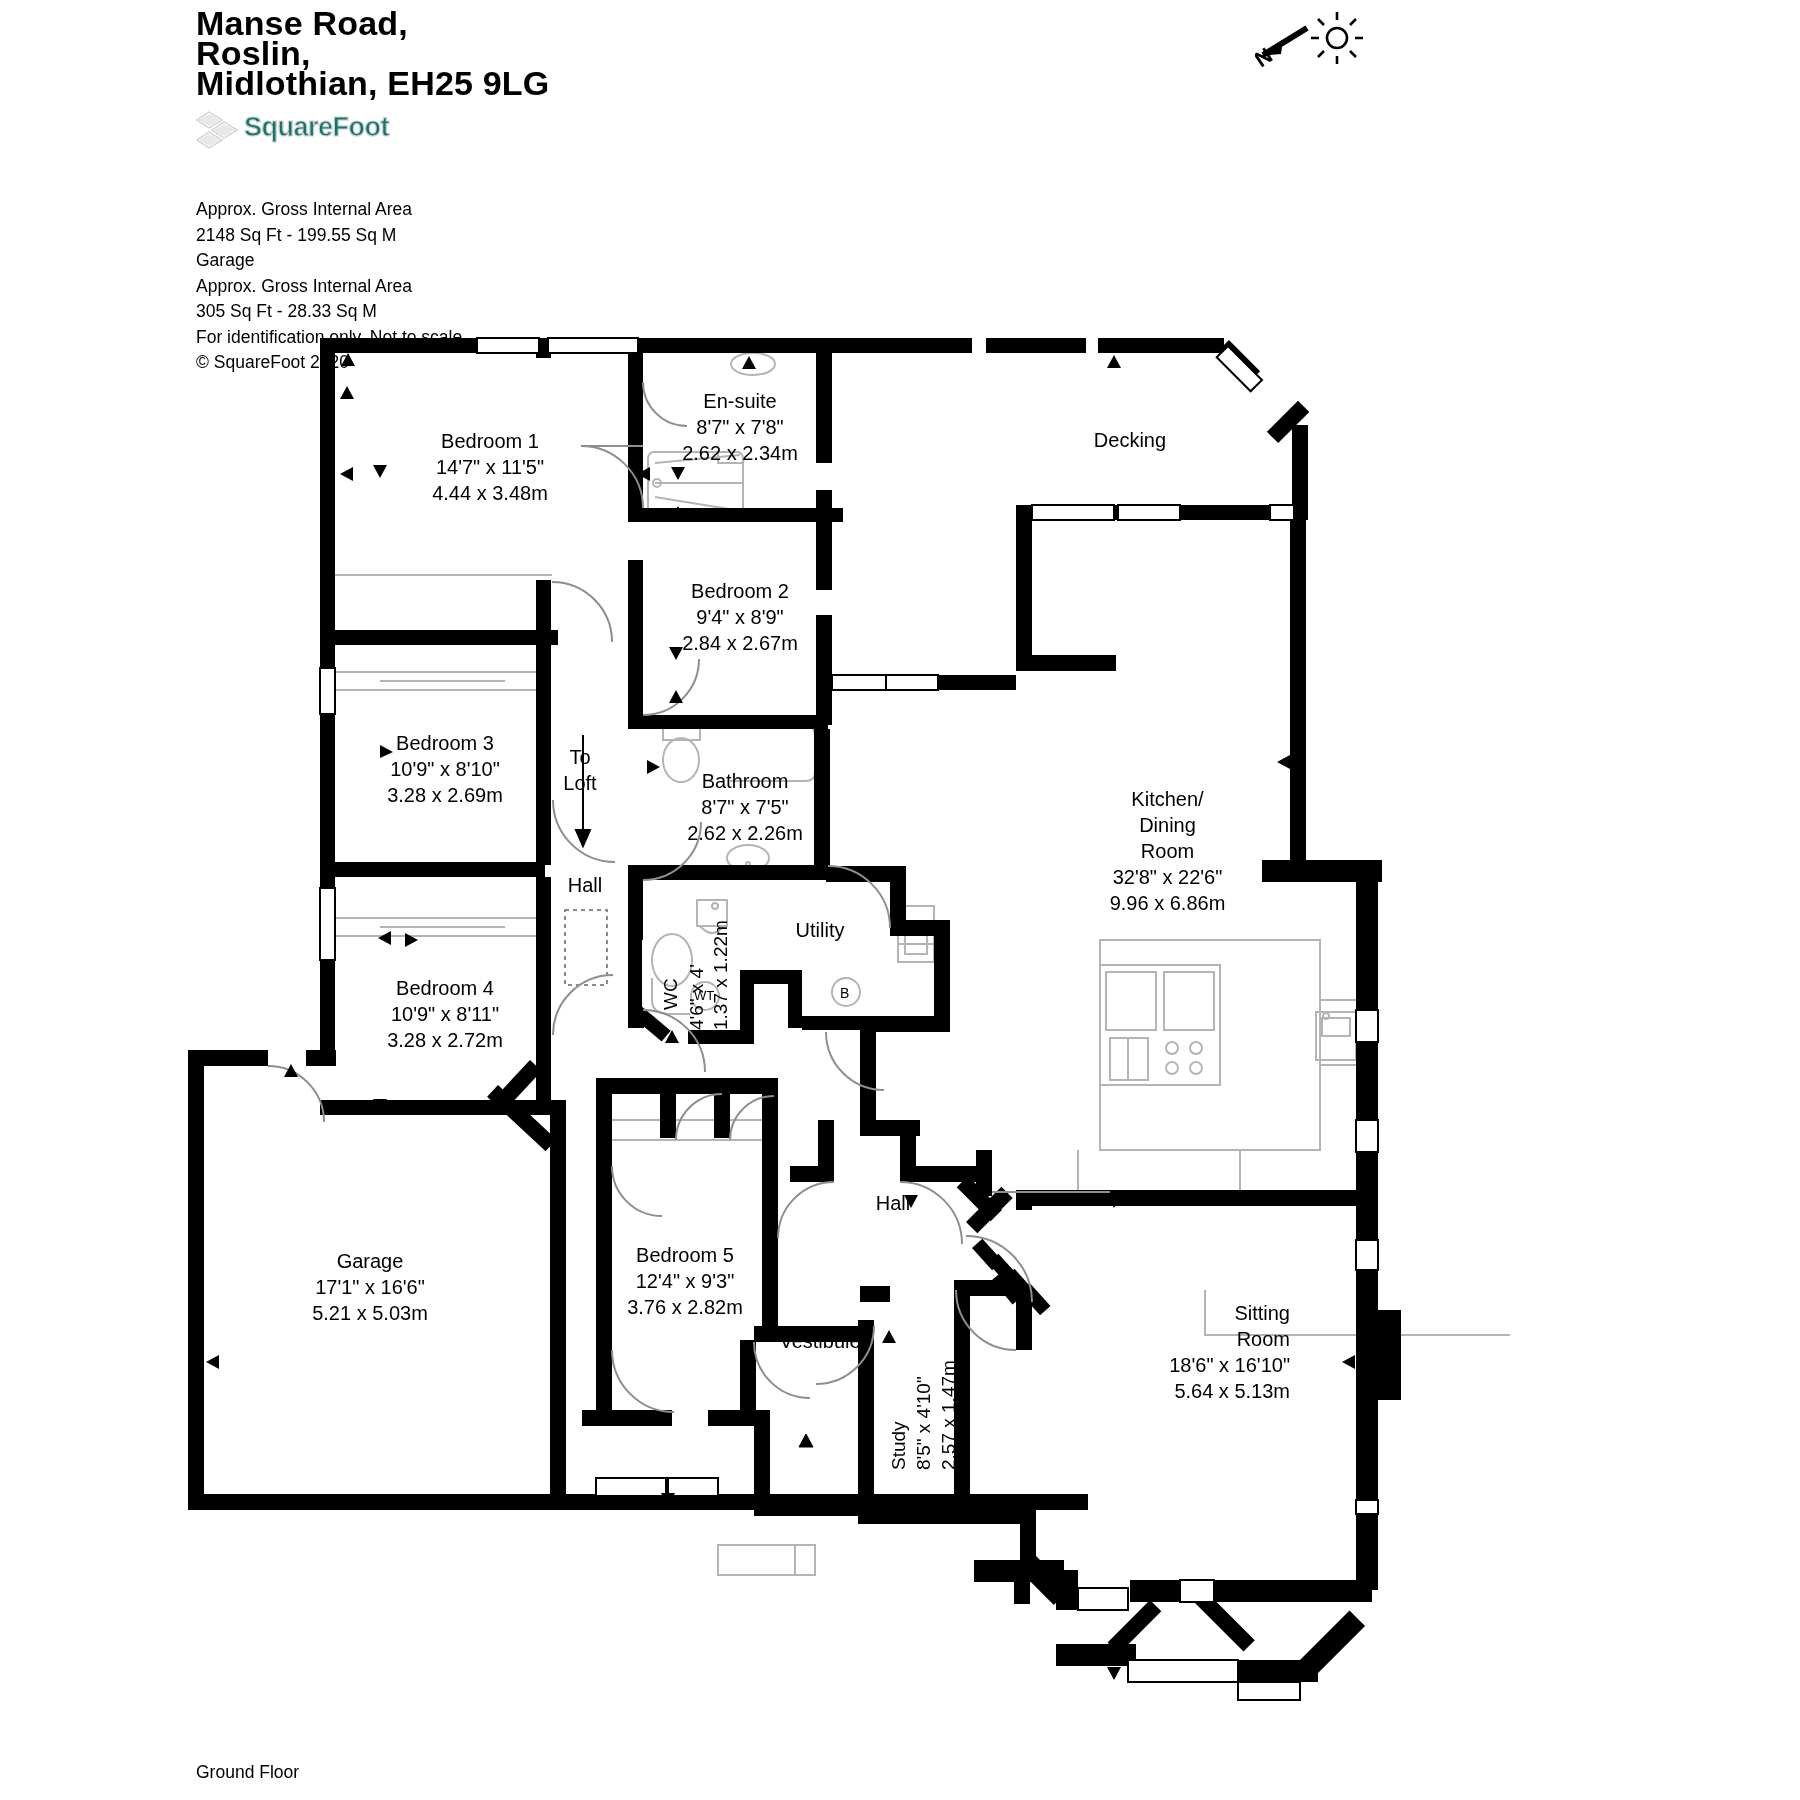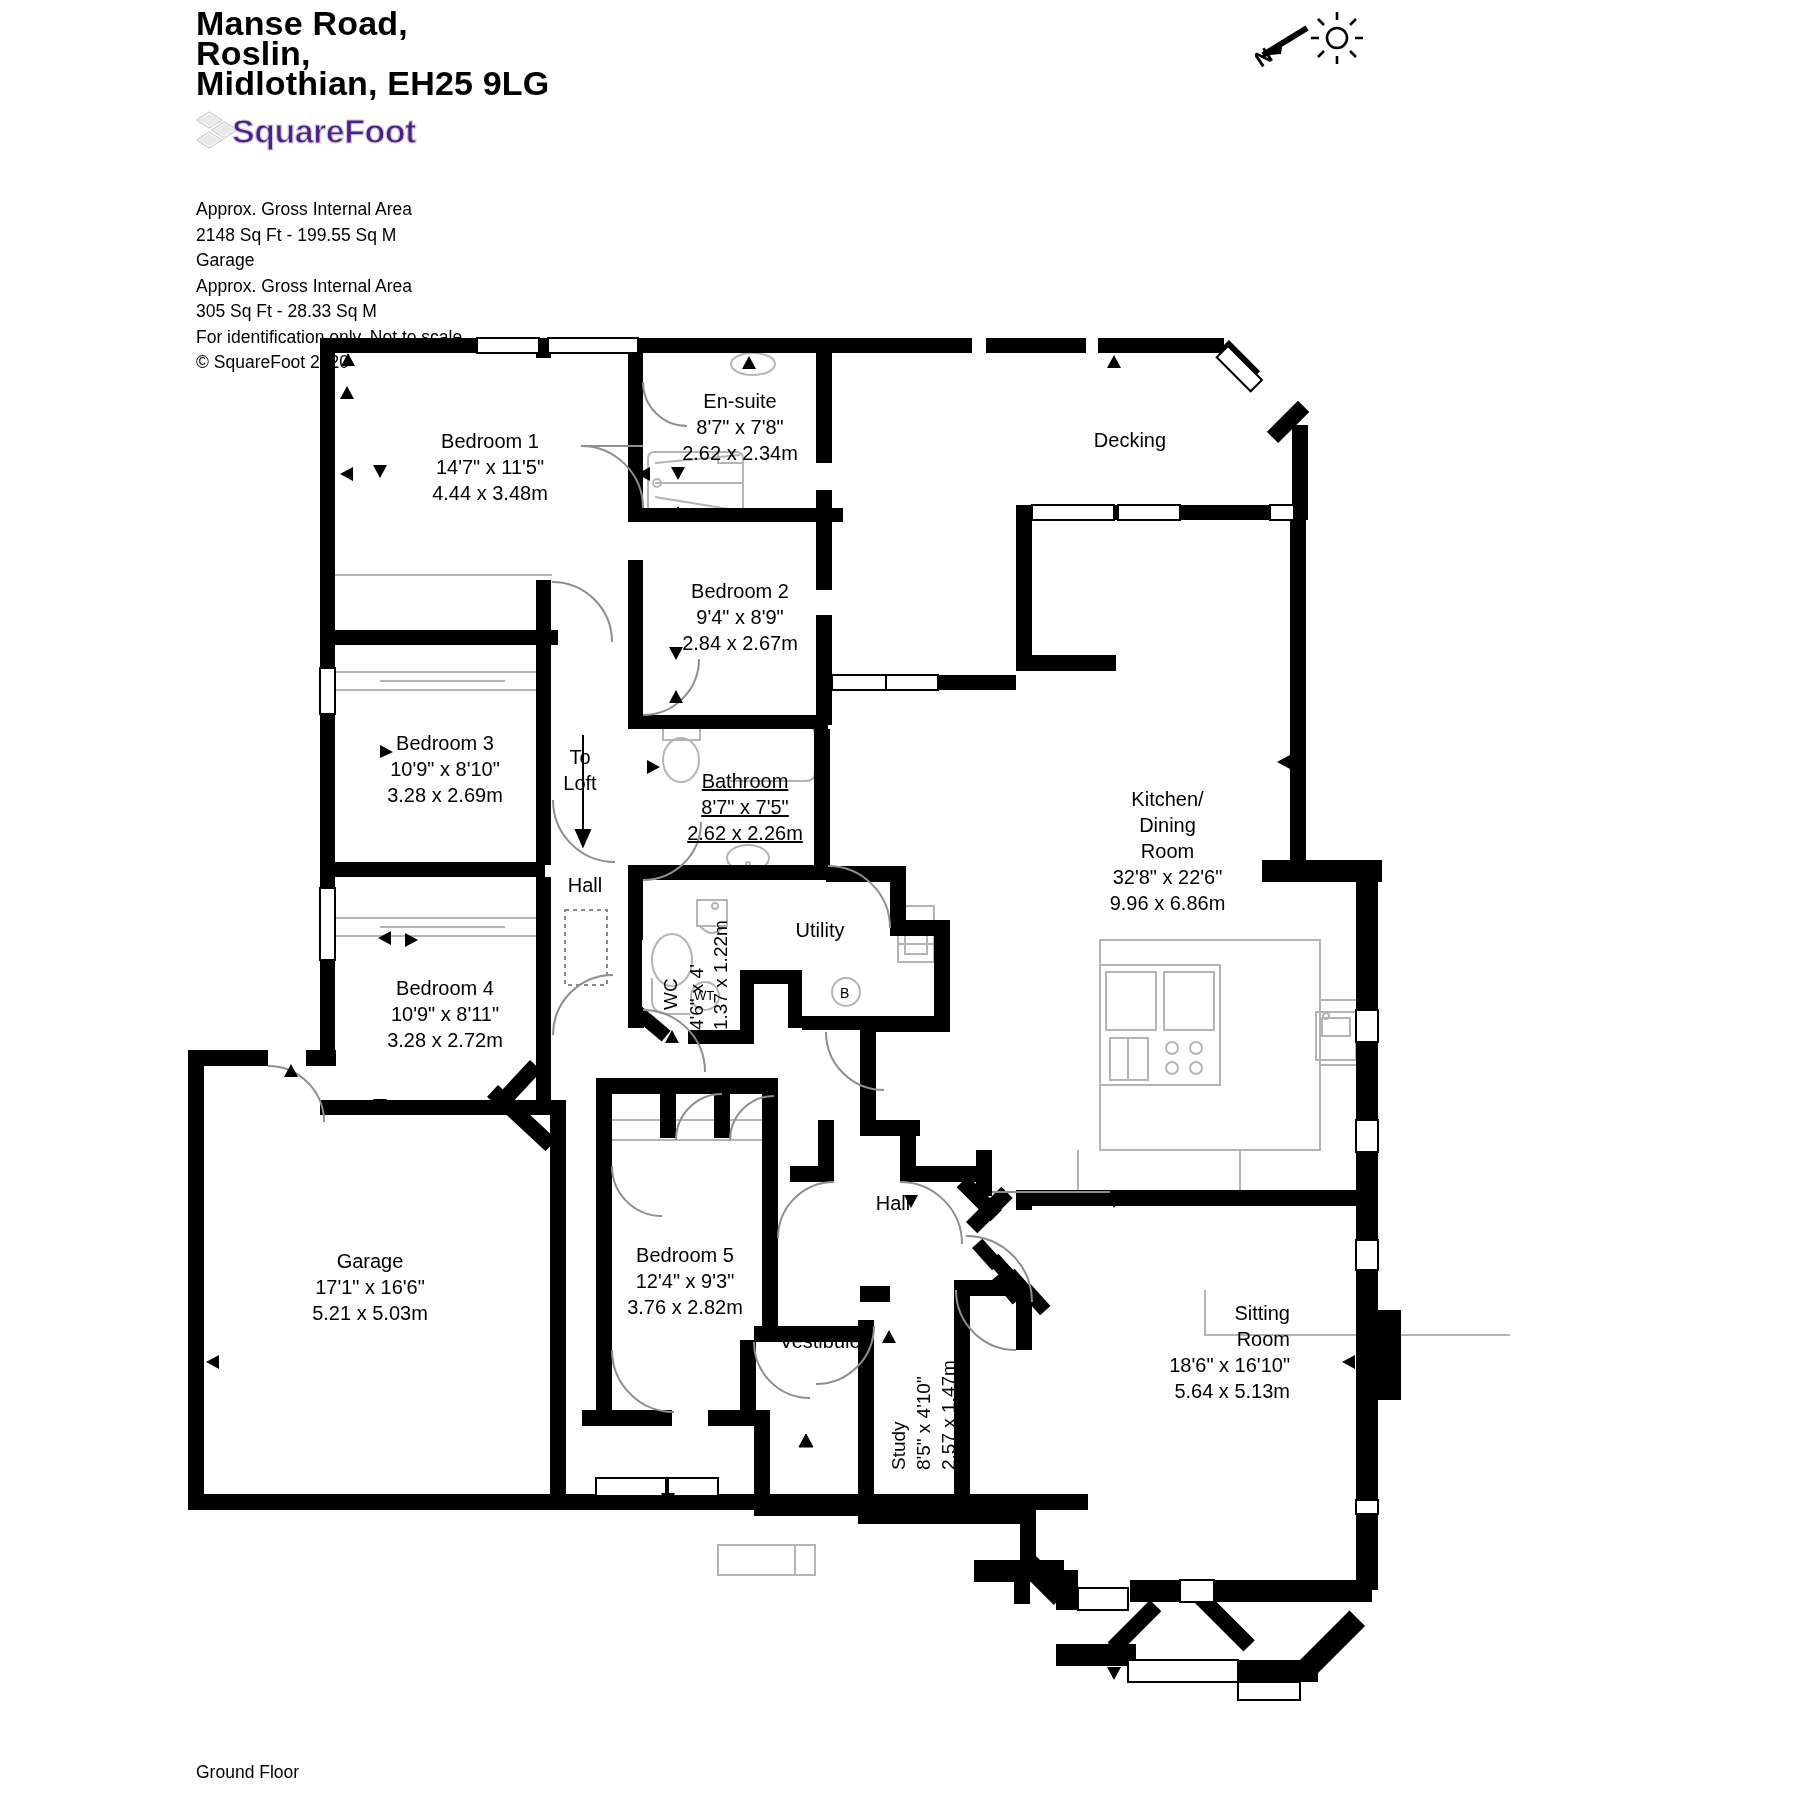--- a/index.html
+++ b/index.html
@@ -7,22 +7,22 @@
        font-family:"Liberation Sans",sans-serif;color:#000;overflow:hidden;}
 
   .abs{position:absolute;}
 
   
   #title{left:196px;top:8px;font-size:34px;font-weight:bold;line-height:30px;letter-spacing:.2px;}
   #title div{white-space:nowrap;}
 
   #logo{left:196px;top:110px;width:215px;height:40px;}
   #logo .mark{position:absolute;left:0;top:0;width:42px;height:40px;}
-  #logo .word{position:absolute;left:36px;top:2px;font-size:34px;font-weight:bold;
-               color:#4c1d95;-webkit-text-stroke:1.2px #cfcfcf;letter-spacing:-0.5px;}
+  #logo .word{position:absolute;left:48px;top:2px;font-size:27px;font-weight:bold;
+               color:#0f766e;-webkit-text-stroke:1.2px #cfcfcf;letter-spacing:-0.5px;}
 
   #legend{left:196px;top:168px;font-size:17.5px;line-height:25.5px;margin-top:29px;}
   #legend div{white-space:nowrap;}
 
   #floorlabel{left:196px;top:1762px;font-size:17.5px;}
 
   
   #compass{left:1255px;top:10px;width:120px;height:90px;}
 
   
@@ -409,21 +409,21 @@
   <div class="dim">10'9" x 8'10"</div>
   <div class="dim">3.28 x 2.69m</div>
 </div>
 
 <div class="abs rlabel" style="left:320px;top:975px;width:250px;">
   <div class="nm">Bedroom 4</div>
   <div class="dim">10'9" x 8'11"</div>
   <div class="dim">3.28 x 2.72m</div>
 </div>
 
-<div class="abs rlabel" style="left:620px;top:768px;width:250px;text-decoration:underline;">
+<div class="abs rlabel" style="left:620px;top:768px;width:250px;">
   <div class="nm">Bathroom</div>
   <div class="dim">8'7" x 7'5"</div>
   <div class="dim">2.62 x 2.26m</div>
 </div>
 
 <div class="abs rot small" style="left:658px;top:1010px;transform:rotate(-90deg);white-space:nowrap;">WC</div>
 <div class="abs rot small" style="left:684px;top:1030px;transform:rotate(-90deg);white-space:nowrap;">4'6" x 4'</div>
 <div class="abs rot small" style="left:708px;top:1030px;transform:rotate(-90deg);white-space:nowrap;">1.37 x 1.22m</div>
 
 <div class="abs rlabel" style="left:740px;top:917px;width:160px;">Utility</div>

